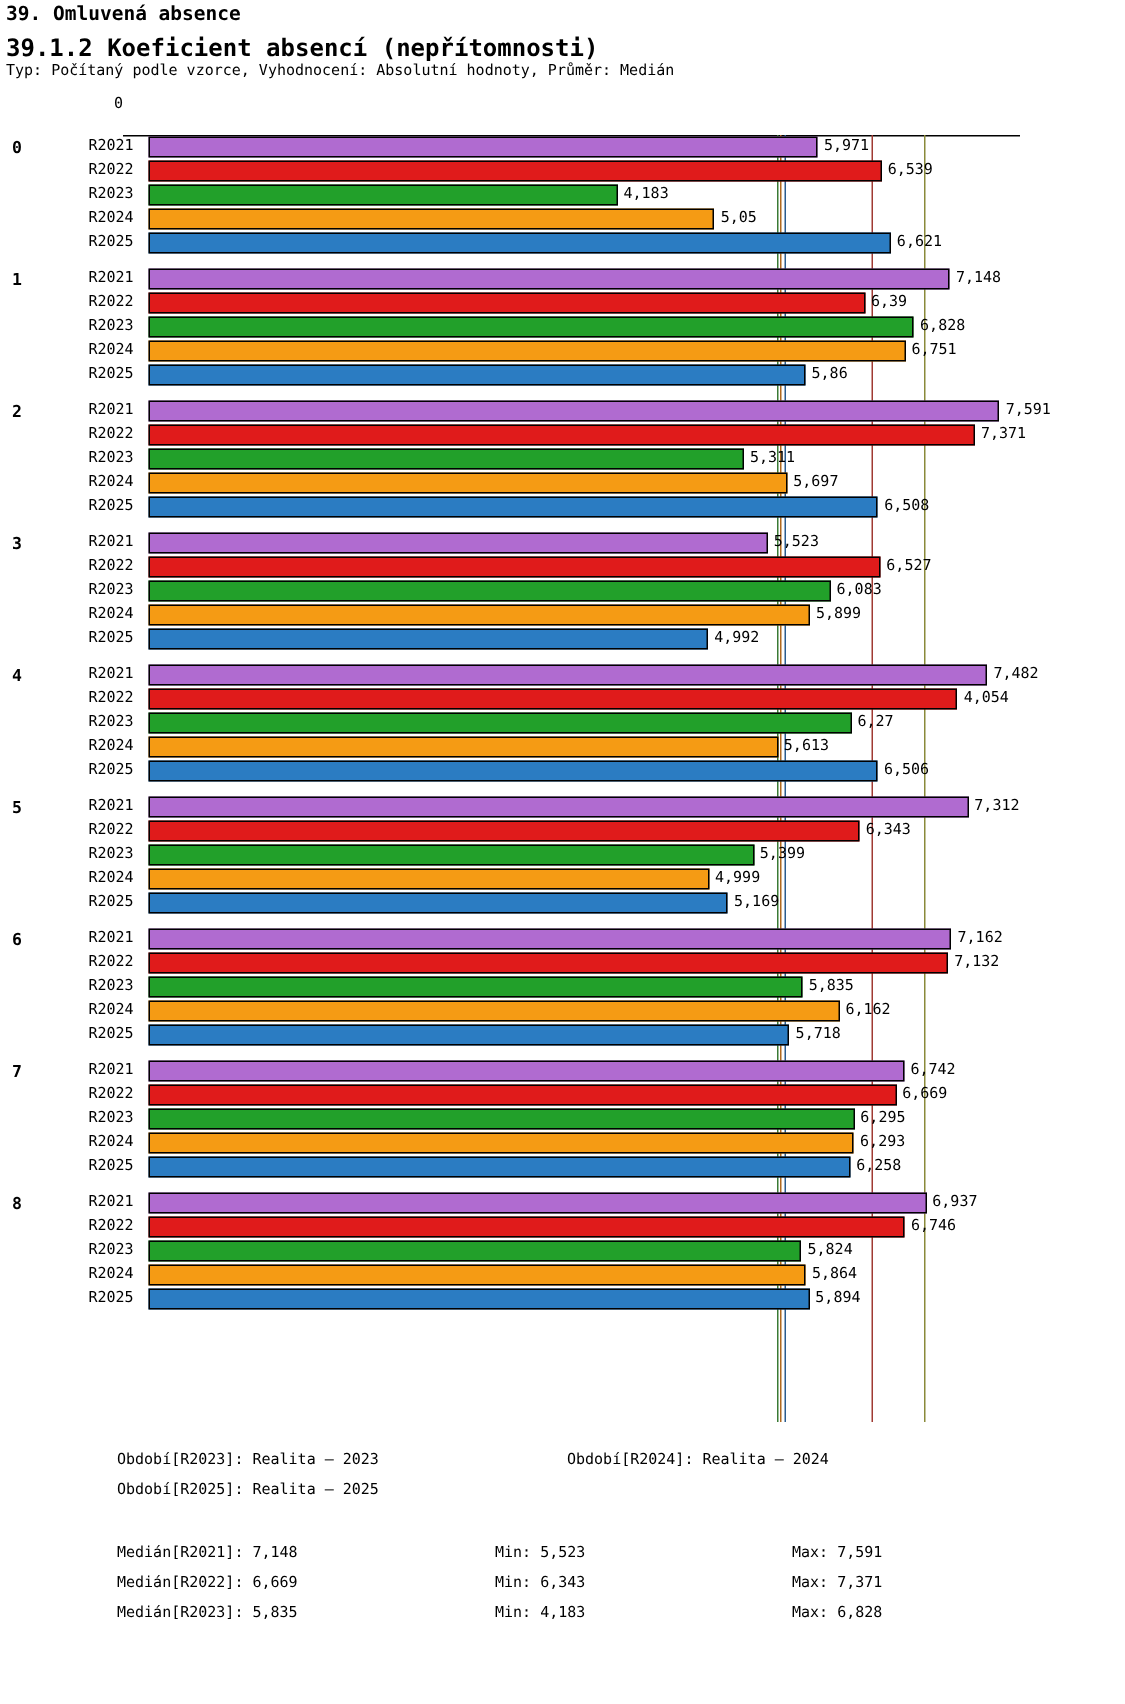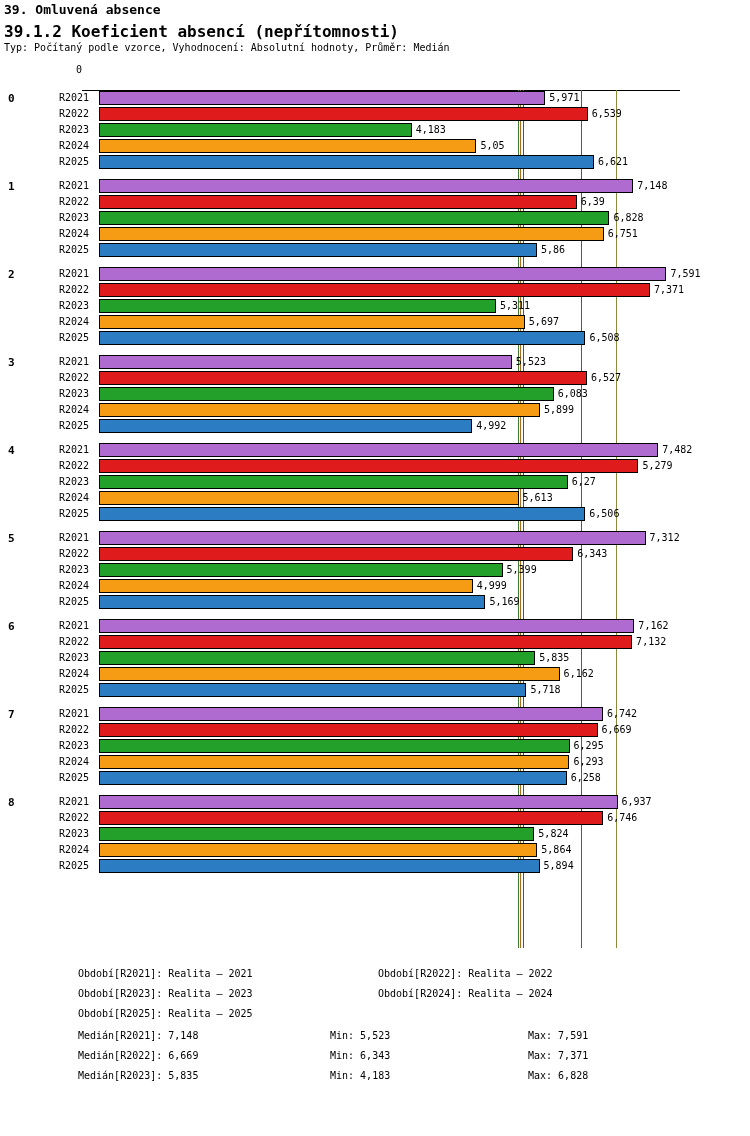--- a/index.html
+++ b/index.html
@@ -214,21 +214,21 @@
     </div>
     <div class="grp-label" style="top: 366px;">4</div>
     <div class="row" style="top: 364px; width: 750px;">
       <div class="row-label">R2021</div>
       <div class="bar" style="width: 559.279px; background: rgb(176, 107, 208);"></div>
       <div class="bar-val" style="left: 645.279px;">7,482</div>
     </div>
     <div class="row" style="top: 380px; width: 750px;">
       <div class="row-label">R2022</div>
       <div class="bar" style="width: 539.471px; background: rgb(224, 27, 27);"></div>
-      <div class="bar-val" style="left: 625.471px;">5,279</div>
+      <div class="bar-val" style="left: 625.471px;">4,054</div>
     </div>
     <div class="row" style="top: 396px; width: 750px;">
       <div class="row-label">R2023</div>
       <div class="bar" style="width: 468.682px; background: rgb(34, 160, 42);"></div>
       <div class="bar-val" style="left: 554.682px;">6,27</div>
     </div>
     <div class="row" style="top: 412px; width: 750px;">
       <div class="row-label">R2024</div>
       <div class="bar" style="width: 419.572px; background: rgb(245, 155, 20);"></div>
       <div class="bar-val" style="left: 505.572px;">5,613</div>
@@ -338,24 +338,20 @@
       <div class="bar-val" style="left: 524.334px;">5,864</div>
     </div>
     <div class="row" style="top: 780px; width: 750px;">
       <div class="row-label">R2025</div>
       <div class="bar" style="width: 440.577px; background: rgb(43, 124, 194);"></div>
       <div class="bar-val" style="left: 526.577px;">5,894</div>
     </div>
   </div>
 
 <div class="legend" id="legend">
-    <div class="legend-row">
-      <span class="lg-c1">Období[R2021]: Realita – 2021</span>
-      <span class="lg-c2">Období[R2022]: Realita – 2022</span>
-    </div>
     <div class="legend-row">
       <span class="lg-c1">Období[R2023]: Realita – 2023</span>
       <span class="lg-c2">Období[R2024]: Realita – 2024</span>
     </div>
     <div class="legend-row">
       <span class="lg-c1">Období[R2025]: Realita – 2025</span>
       <span class="lg-c2"></span>
     </div>
   </div>
 <div class="stats" id="stats">

